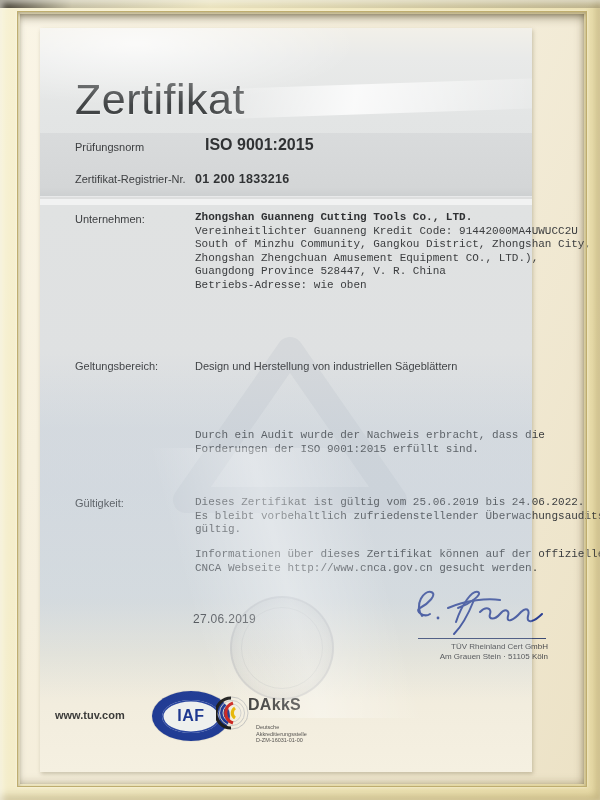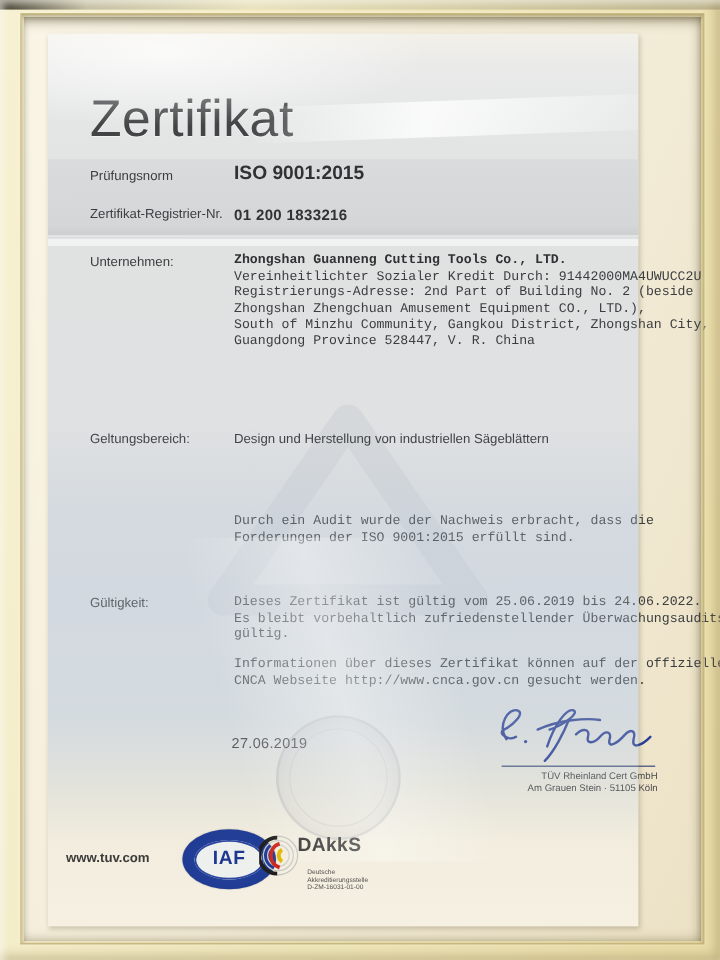--- a/index.html
+++ b/index.html
@@ -45,21 +45,21 @@
     background:radial-gradient(circle,rgba(170,173,178,.10) 55%,rgba(150,153,158,.16) 72%,rgba(170,173,178,0) 74%);}
   .seal::after{content:"";position:absolute;inset:9px;border-radius:50%;border:1px solid rgba(160,163,168,.22);}
 
   .title{position:absolute;left:35px;top:47px;font-size:43px;letter-spacing:.5px;
     color:#424546;text-shadow:0 1px 1px rgba(255,255,255,.55);}
   .band{position:absolute;left:0;top:105px;width:492px;height:66px;
     background:linear-gradient(180deg,#d9dbdc 0%,#d4d6d7 85%,#cccfd0 100%);
     border-bottom:2px solid rgba(110,112,114,.35);}
   .lbl{position:absolute;left:35px;font-size:11px;color:#3c3e40;white-space:nowrap;}
   .val{position:absolute;left:155px;font-size:11px;color:#3b3d3f;white-space:nowrap;}
-  .val.big{font-size:16px;font-weight:bold;color:#303234;}
+  .val.big{font-size:16px;font-weight:bold;color:#303234;margin-left:10px;}
   .val.reg{font-size:12.5px;font-weight:bold;color:#303234;letter-spacing:.3px;}
   .textblock{position:absolute;left:155px;font-size:11px;color:#3b3d3f;line-height:13.6px;}
   .textblock div{white-space:nowrap;font-family:Liberation Mono, monospace;}
   .textblock .b{font-weight:bold;color:#2f3133;}
   .date{position:absolute;left:153px;top:584px;font-size:12px;color:#38393b;letter-spacing:.3px;}
   .sig-wrap{position:absolute;left:368px;top:554px;width:142px;height:56px;}
   .sig-line{position:absolute;left:378px;top:610px;width:128px;border-top:1.5px solid #3c4a75;}
   .issuer{position:absolute;left:320px;top:614px;width:188px;text-align:right;
     font-size:8px;line-height:10px;color:#4a4b4d;}
   .footer-web{position:absolute;left:15px;top:681px;font-size:11px;font-weight:bold;color:#3b3b39;}
@@ -96,25 +96,25 @@
 
       <div class="band"></div>
       <div class="lbl" style="top:113px">Prüfungsnorm</div>
       <div class="val big" style="top:108px">ISO 9001:2015</div>
       <div class="lbl" style="top:145px">Zertifikat-Registrier-Nr.</div>
       <div class="val reg" style="top:144px">01 200 1833216</div>
 
       <div class="lbl" style="top:185px">Unternehmen:</div>
       <div class="textblock" style="top:183px">
         <div class="b">Zhongshan Guanneng Cutting Tools Co., LTD.</div>
-        <div>Vereinheitlichter Sozialer Kredit Durch: 91442000MA4UWUCC2U</div>
-        <div>Registrierungs-Adresse: 2nd Part of Building No. 2 (beside</div>
+        <div>Vereinheitlichter Guanneng Kredit Code: 91442000MA4UWUCC2U</div>
+        <div>South of Minzhu Community, Gangkou District, Zhongshan City,</div>
         <div>Zhongshan Zhengchuan Amusement Equipment CO., LTD.),</div>
-        <div>South of Minzhu Community, Gangkou District, Zhongshan City,</div>
         <div>Guangdong Province 528447, V. R. China</div>
+        <div>Betriebs-Adresse: wie oben</div>
       </div>
 
       <div class="lbl" style="top:332px">Geltungsbereich:</div>
       <div class="val" style="top:332px">Design und Herstellung von industriellen Sägeblättern</div>
 
       <div class="textblock" style="top:401px">
         <div>Durch ein Audit wurde der Nachweis erbracht, dass die</div>
         <div>Forderungen der ISO 9001:2015 erfüllt sind.</div>
       </div>
 

